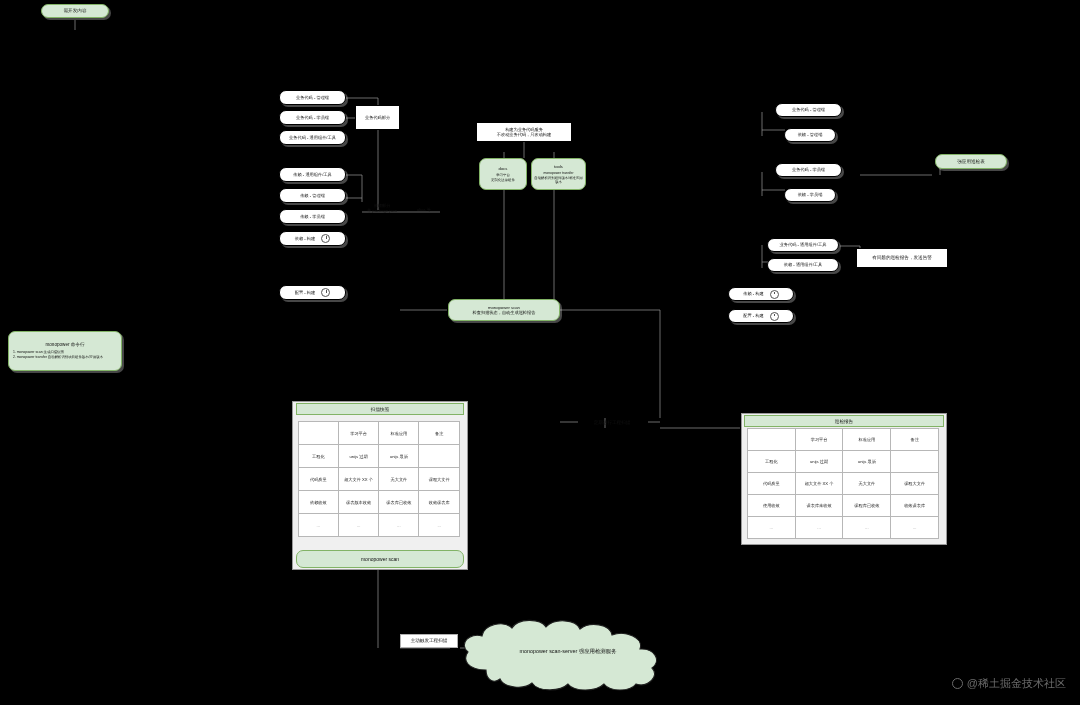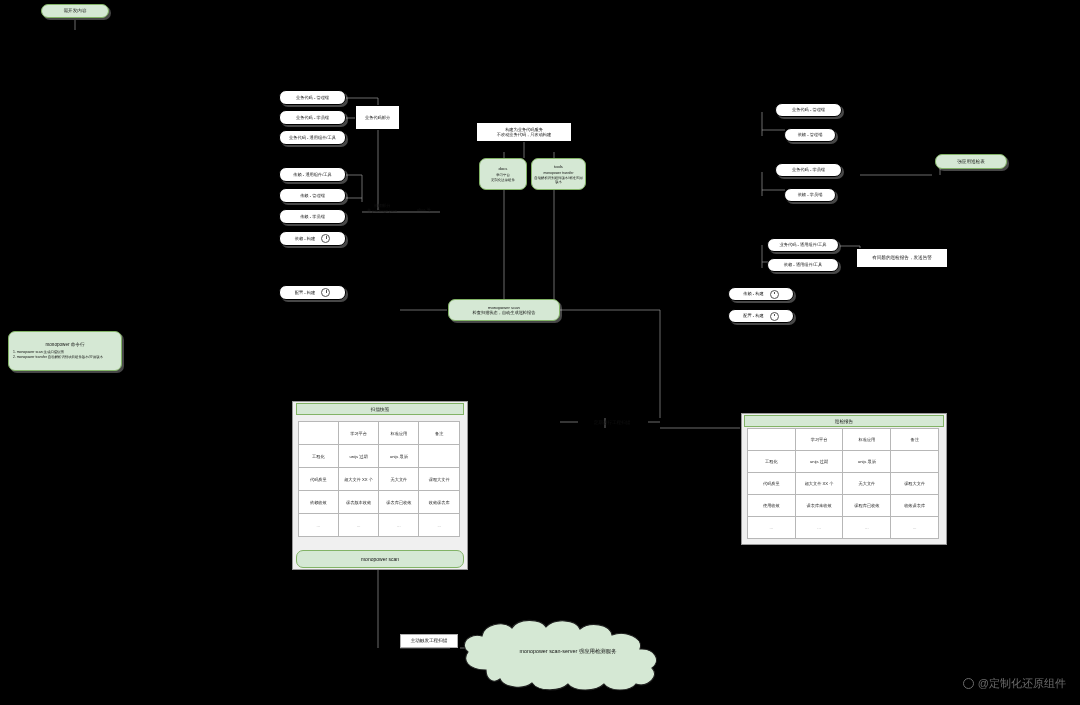--- a/index.html
+++ b/index.html
@@ -254,16 +254,16 @@
                C70,0 92,0 98,9 C106,0 128,1 132,11 C142,3 162,6 164,17
                C178,12 196,20 192,31 C206,30 214,42 204,50 C212,58 200,70 188,66
                C182,74 162,74 156,66 C148,74 126,74 120,66 C112,74 90,74 84,65
                C76,72 56,70 52,61 C46,66 38,62 38,52 Z" fill="#d5e8d4" stroke="#1f1f1f" stroke-width="1.1"></path>
     </svg>
     <div class="cloudtext" style="top:30px;left:0;">monopower scan-server 强应用检测服务</div>
   </div>
 
   <div class="wm">
     <span class="dot"></span>
-    <span>@定制化还原组件</span>
+    <span>@稀土掘金技术社区</span>
   </div>
 
 </div>
 
 </body></html>

